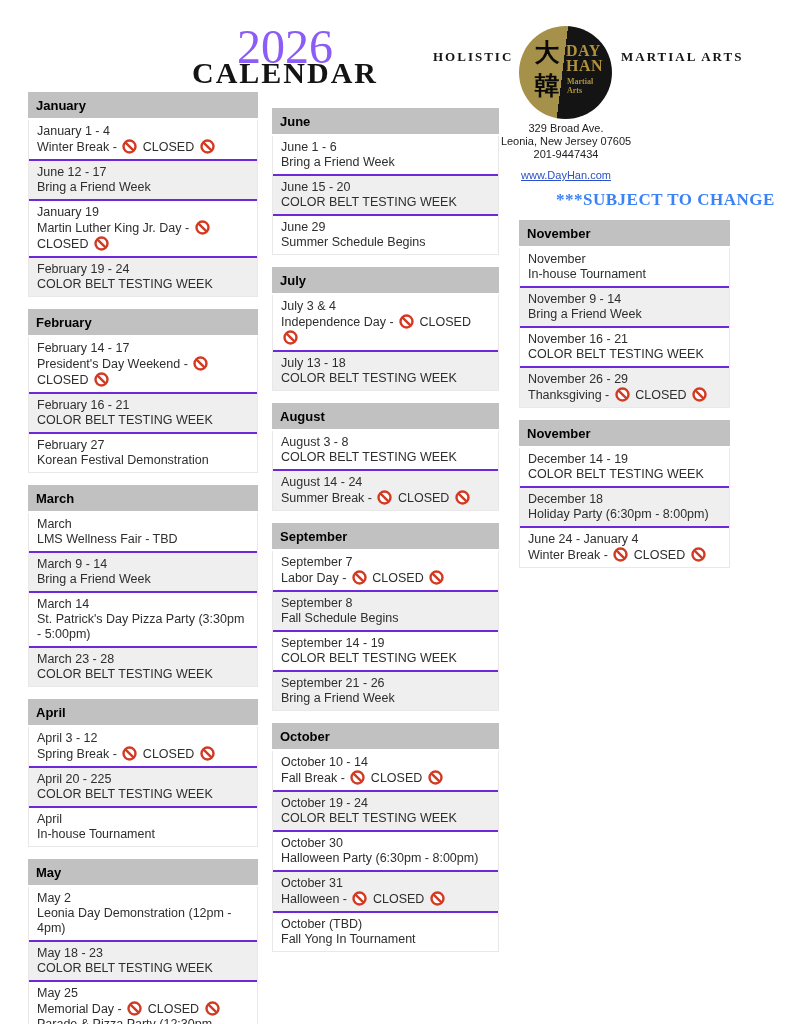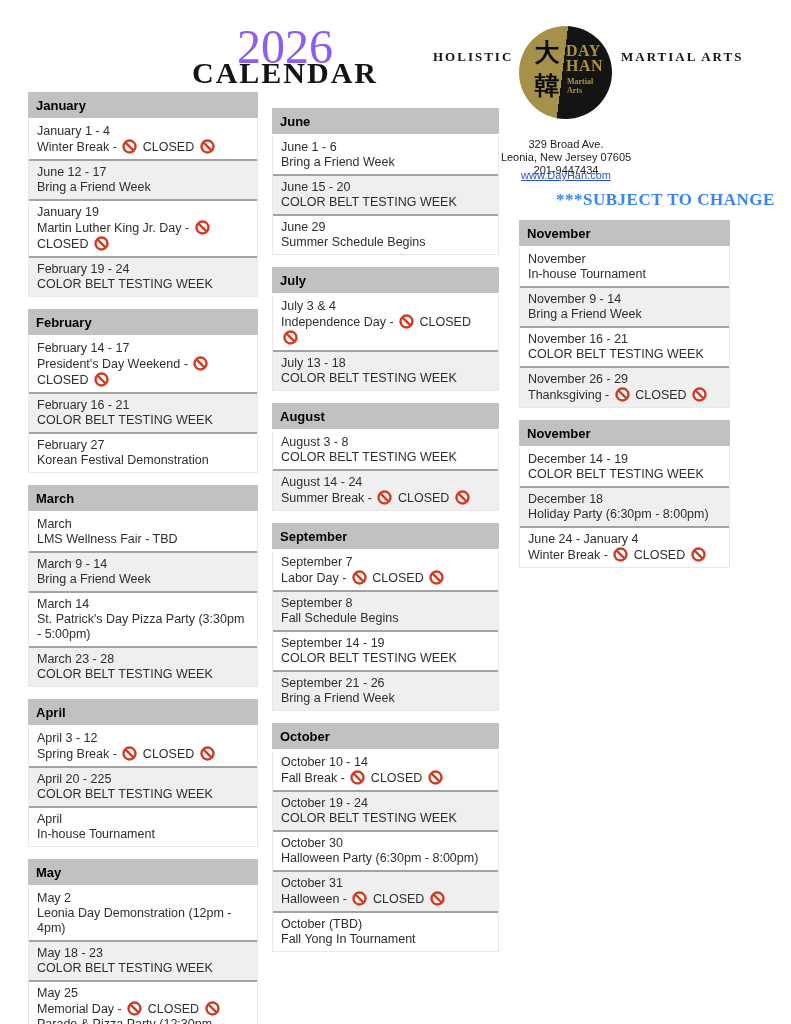--- a/index.html
+++ b/index.html
@@ -22,38 +22,38 @@
   .hanja{position:absolute;left:14px;top:10px;width:28px;text-align:center;
     font-family:"Liberation Serif", serif;font-size:25px;line-height:33px;color:#0a0a0a;font-weight:bold;}
   .hanja span{display:block;}
   .logo-name{position:absolute;left:47px;top:17px;color:#b0923c;
     font-family:"Liberation Serif", serif;font-weight:bold;font-size:16px;line-height:15px;letter-spacing:0.5px;}
   .logo-name span{display:block;}
   .logo-sub{position:absolute;left:48px;top:51px;color:#b0923c;
     font-family:"Liberation Serif", serif;font-size:8px;line-height:9px;font-weight:bold;}
   .logo-sub span{display:block;}
 
-  .address{position:absolute;left:480px;top:138px;width:172px;text-align:center;
+  .address{position:absolute;left:480px;top:122px;width:172px;text-align:center;
     font-size:11px;line-height:13px;color:#222222;}
   .website{position:absolute;left:480px;top:169px;width:172px;text-align:center;
     font-size:11px;color:#2b50c8;text-decoration:underline;cursor:pointer;}
   .notice{position:absolute;left:513px;top:190px;width:262px;
     font-family:"Liberation Serif", serif;font-weight:bold;font-size:17px;
     color:#3b82f6;letter-spacing:0.5px;white-space:nowrap;margin-left:43px;}
 
   .col{position:absolute;}
   #col-1{left:28px;top:92px;width:230px;}
   #col-2{left:272px;top:108px;width:227px;}
   #col-3{left:519px;top:220px;width:211px;}
 
   .month{margin-bottom:12px;}
   .month-header{background:#c1c1c1;font-weight:bold;font-size:13px;color:#000000;
     padding:6px 8px 5px 8px;margin-bottom:2px;}
   .month-rows{border:1px solid #e8e8e8;border-top:none;}
-  .row{background:#ffffff;padding:4px 8px;border-bottom:2px solid #a3a3a3;font-size:12.5px;}
+  .row{background:#ffffff;padding:4px 8px;border-bottom:2px solid #6d28d9;font-size:12.5px;}
   .row:last-child{border-bottom:none;}
   .row.alt{background:#efefef;}
   .line{line-height:15px;min-height:15px;}
   .no-icon{display:inline-block;width:15px;height:15px;vertical-align:-3px;margin:0 2px;}
   .no-icon svg{width:15px;height:15px;display:block;}
 </style>
 </head>
 <body>
 
 <div class="title-block">

